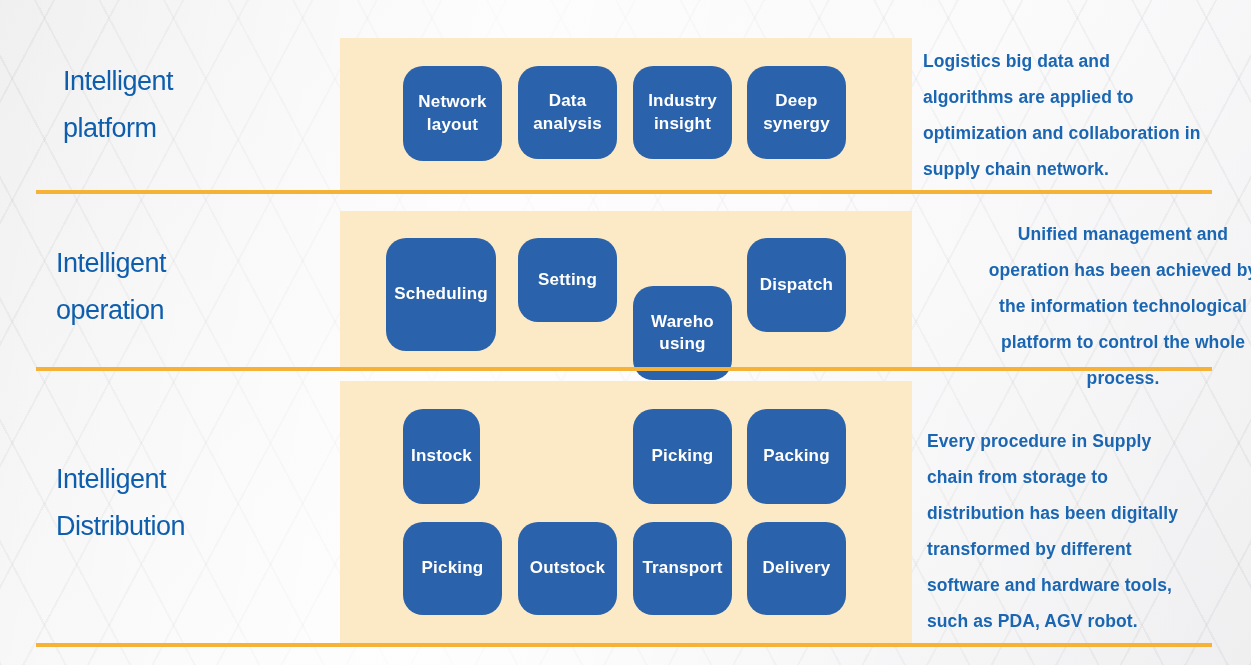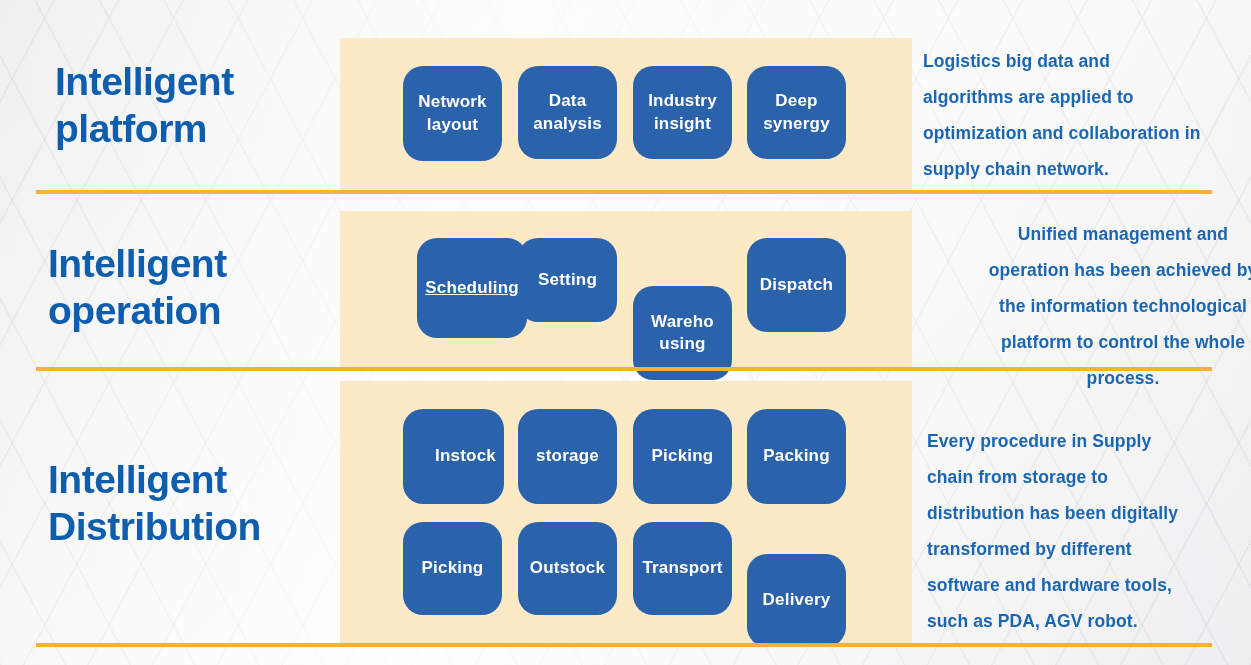--- a/index.html
+++ b/index.html
@@ -16,25 +16,26 @@
     background-color:#f4f4f5;
     background-image:
       linear-gradient(100deg, rgba(255,255,255,.15) 0%, rgba(255,255,255,.85) 38%, rgba(255,255,255,.45) 66%, rgba(255,255,255,.15) 100%),
       repeating-linear-gradient(62deg,  rgba(125,125,138,.10) 0 2px, rgba(0,0,0,0) 2px 57px),
       repeating-linear-gradient(-62deg, rgba(125,125,138,.10) 0 2px, rgba(0,0,0,0) 2px 57px),
       linear-gradient(135deg,#ededee 0%,#f8f8f9 52%,#ececee 100%);
   }
   .row-title{
     position:absolute;
     color:#0e5ead;
-    font-size:39px;
-    font-weight:bold;
+    font-size:27px;
+    font-weight:normal;
     line-height:47px;
     letter-spacing:-0.5px;
     white-space:pre-line;
+    margin-left:8px;
   }
   .panel{
     position:absolute;
     left:340px;
     width:572px;
     background:rgba(252,232,195,0.96);
   }
   .feature-box{
     position:absolute;
     background:#2a62ab;
@@ -91,48 +92,47 @@
 optimization and collaboration in
 supply chain network.</div>
 
   <div class="divider" style="top:190px;"></div>
 
   <div class="row-title" style="left:48px; top:240px;">Intelligent
 operation</div>
 
   <div class="panel" style="top:211px; height:156px;"></div>
 
-  <div class="feature-box" style="left:417px; top:238px; width:110px; height:100px;text-decoration:underline;">Scheduling</div>
+  <div class="feature-box" style="left:386px; top:238px; width:110px; height:113px;">Scheduling</div>
   <div class="feature-box" style="left:518px; top:238px; width:99px;  height:84px;">Setting</div>
   <div class="feature-box" style="left:633px; top:238px; width:99px;  height:94px;margin-top:48px;">Wareho
 using</div>
   <div class="feature-box" style="left:747px; top:238px; width:99px;  height:94px;">Dispatch</div>
 
   <div class="desc" style="left:971px; top:216px; width:304px;text-align:center;">Unified management and
 operation has been achieved by
 the information technological
 platform to control the whole
 process.</div>
 
   <div class="divider" style="top:367px;"></div>
 
   <div class="row-title" style="left:48px; top:456px;">Intelligent
 Distribution</div>
 
   <div class="panel" style="top:381px; height:262px;"></div>
 
-  <div class="feature-box" style="left:403px; top:409px; width:77px; height:95px;padding-left:24px;">Instock</div>
-  <div class="feature-box" style="left:518px; top:409px; width:99px; height:95px;">storage</div>
+  <div class="feature-box" style="left:403px; top:409px; width:77px; height:95px;">Instock</div>
   <div class="feature-box" style="left:633px; top:409px; width:99px; height:95px;">Picking</div>
   <div class="feature-box" style="left:747px; top:409px; width:99px; height:95px;">Packing</div>
 
   <div class="feature-box" style="left:403px; top:522px; width:99px; height:93px;">Picking</div>
   <div class="feature-box" style="left:518px; top:522px; width:99px; height:93px;">Outstock</div>
   <div class="feature-box" style="left:633px; top:522px; width:99px; height:93px;">Transport</div>
-  <div class="feature-box" style="left:747px; top:522px; width:99px; height:93px;margin-top:32px;">Delivery</div>
+  <div class="feature-box" style="left:747px; top:522px; width:99px; height:93px;">Delivery</div>
 
   <div class="desc" style="left:927px; top:423px; width:300px;">Every procedure in Supply
 chain from storage to
 distribution has been digitally
 transformed by different
 software and hardware tools,
 such as PDA, AGV robot.</div>
 
   <div class="divider" style="top:643px;"></div>
 

